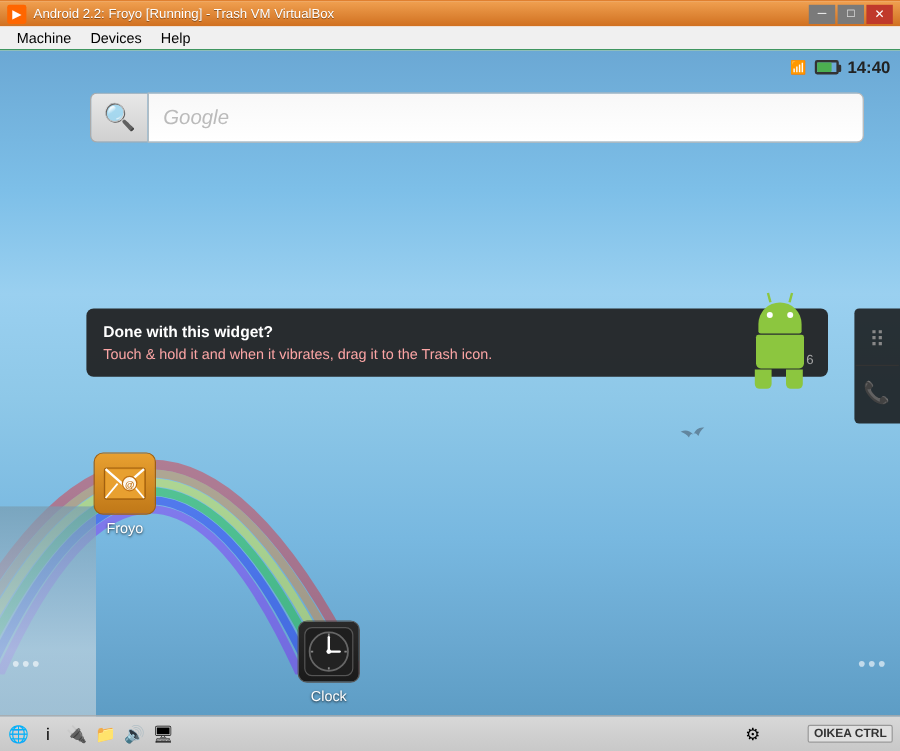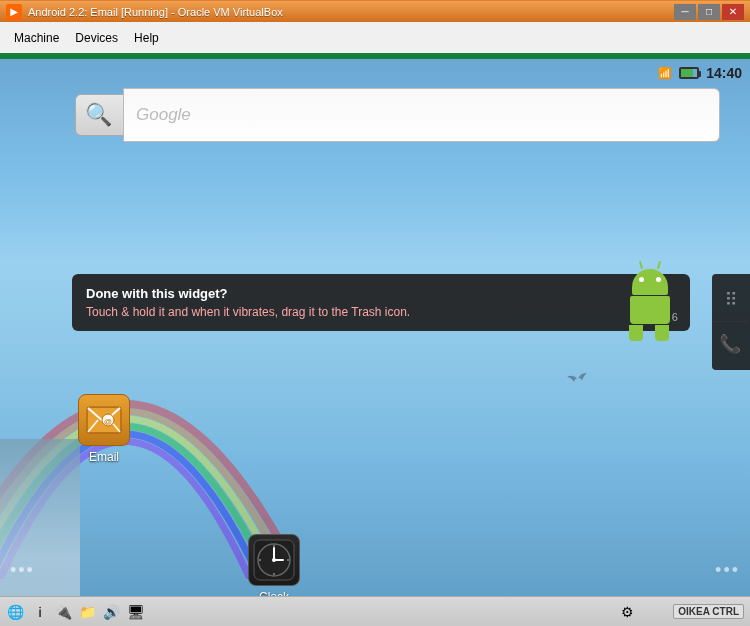--- a/index.html
+++ b/index.html
@@ -34,26 +34,26 @@
       color: #fff;
       cursor: pointer;
       margin-left: 2px;
     }
     .titlebar-btn.minimize { background: #7a7a7a; }
     .titlebar-btn.restore { background: #7a7a7a; }
     .titlebar-btn.close { background: #c0392b; }
 
     
     #menubar {
-      height: 37px;
+      height: 20px;
       background: #f0f0f0;
       display: flex;
       align-items: center;
       padding: 0 6px;
-      border-bottom: 6px solid #15803d;
+      border-bottom: 1px solid #15803d;
     }
     .menu-item {
       padding: 2px 8px;
       font-size: 12px;
       color: #000;
       cursor: pointer;
     }
 
     
     #android-screen {
@@ -124,21 +124,21 @@
       border-right: none;
       border-radius: 6px 0 0 6px;
       display: flex;
       align-items: center;
       justify-content: center;
       font-size: 20px;
       color: #666;
     }
     #search-input-box {
       flex: 1;
-      height: 54px;
+      height: 42px;
       background: linear-gradient(to bottom, #f8f8f8, #ffffff);
       border: 1px solid #bbb;
       border-radius: 0 6px 6px 0;
       display: flex;
       align-items: center;
       padding: 0 12px;
       font-size: 16px;
       color: #aaa;
       font-style: italic;
     }
@@ -363,21 +363,21 @@
       opacity: 0.7;
     }
   </style>
 </head>
 <body>
 
 <div id="titlebar">
   <div id="titlebar-icon">
     <span style="color:#fff;font-size:10px;">▶</span>
   </div>
-  <span id="titlebar-title">Android 2.2: Email [Running] - Oracle VM VirtualBox</span>
+  <span id="titlebar-title">Android 2.2: Froyo [Running] - Trash VM VirtualBox</span>
   <div class="titlebar-btn minimize">─</div>
   <div class="titlebar-btn restore">□</div>
   <div class="titlebar-btn close">✕</div>
 </div>
 
 <div id="menubar">
   <span class="menu-item">Machine</span>
   <span class="menu-item">Devices</span>
   <span class="menu-item">Help</span>
 </div>
@@ -453,21 +453,21 @@
         <rect x="1" y="1" width="34" height="26" rx="2" fill="#d4881a" stroke="#a06010" stroke-width="1"></rect>
         <rect x="2" y="2" width="32" height="24" rx="2" fill="#e8a030"></rect>
         <polyline points="2,2 18,16 34,2" fill="none" stroke="#fff" stroke-width="2"></polyline>
         <line x1="2" y1="26" x2="12" y2="14" stroke="#fff" stroke-width="1.5"></line>
         <line x1="34" y1="26" x2="24" y2="14" stroke="#fff" stroke-width="1.5"></line>
 
         <circle cx="22" cy="14" r="6" fill="rgba(255,255,255,0.9)" stroke="#c07010" stroke-width="1"></circle>
         <text x="22" y="18" text-anchor="middle" font-size="8" fill="#c07010" font-weight="bold">@</text>
       </svg>
     </div>
-    <span class="icon-label">Email</span>
+    <span class="icon-label">Froyo</span>
   </div>
 
 
 
   <div id="icon-clock" class="desktop-icon">
     <div class="icon-img clock-icon-img">
       <svg width="42" height="42" viewBox="0 0 42 42">
         <rect x="1" y="1" width="40" height="40" rx="6" fill="#1e1e1e" stroke="#555" stroke-width="1"></rect>
         <circle cx="21" cy="21" r="16" fill="#222" stroke="#666" stroke-width="1.5"></circle>
         <line x1="21" y1="21" x2="21" y2="9" stroke="#fff" stroke-width="2" stroke-linecap="round"></line>

